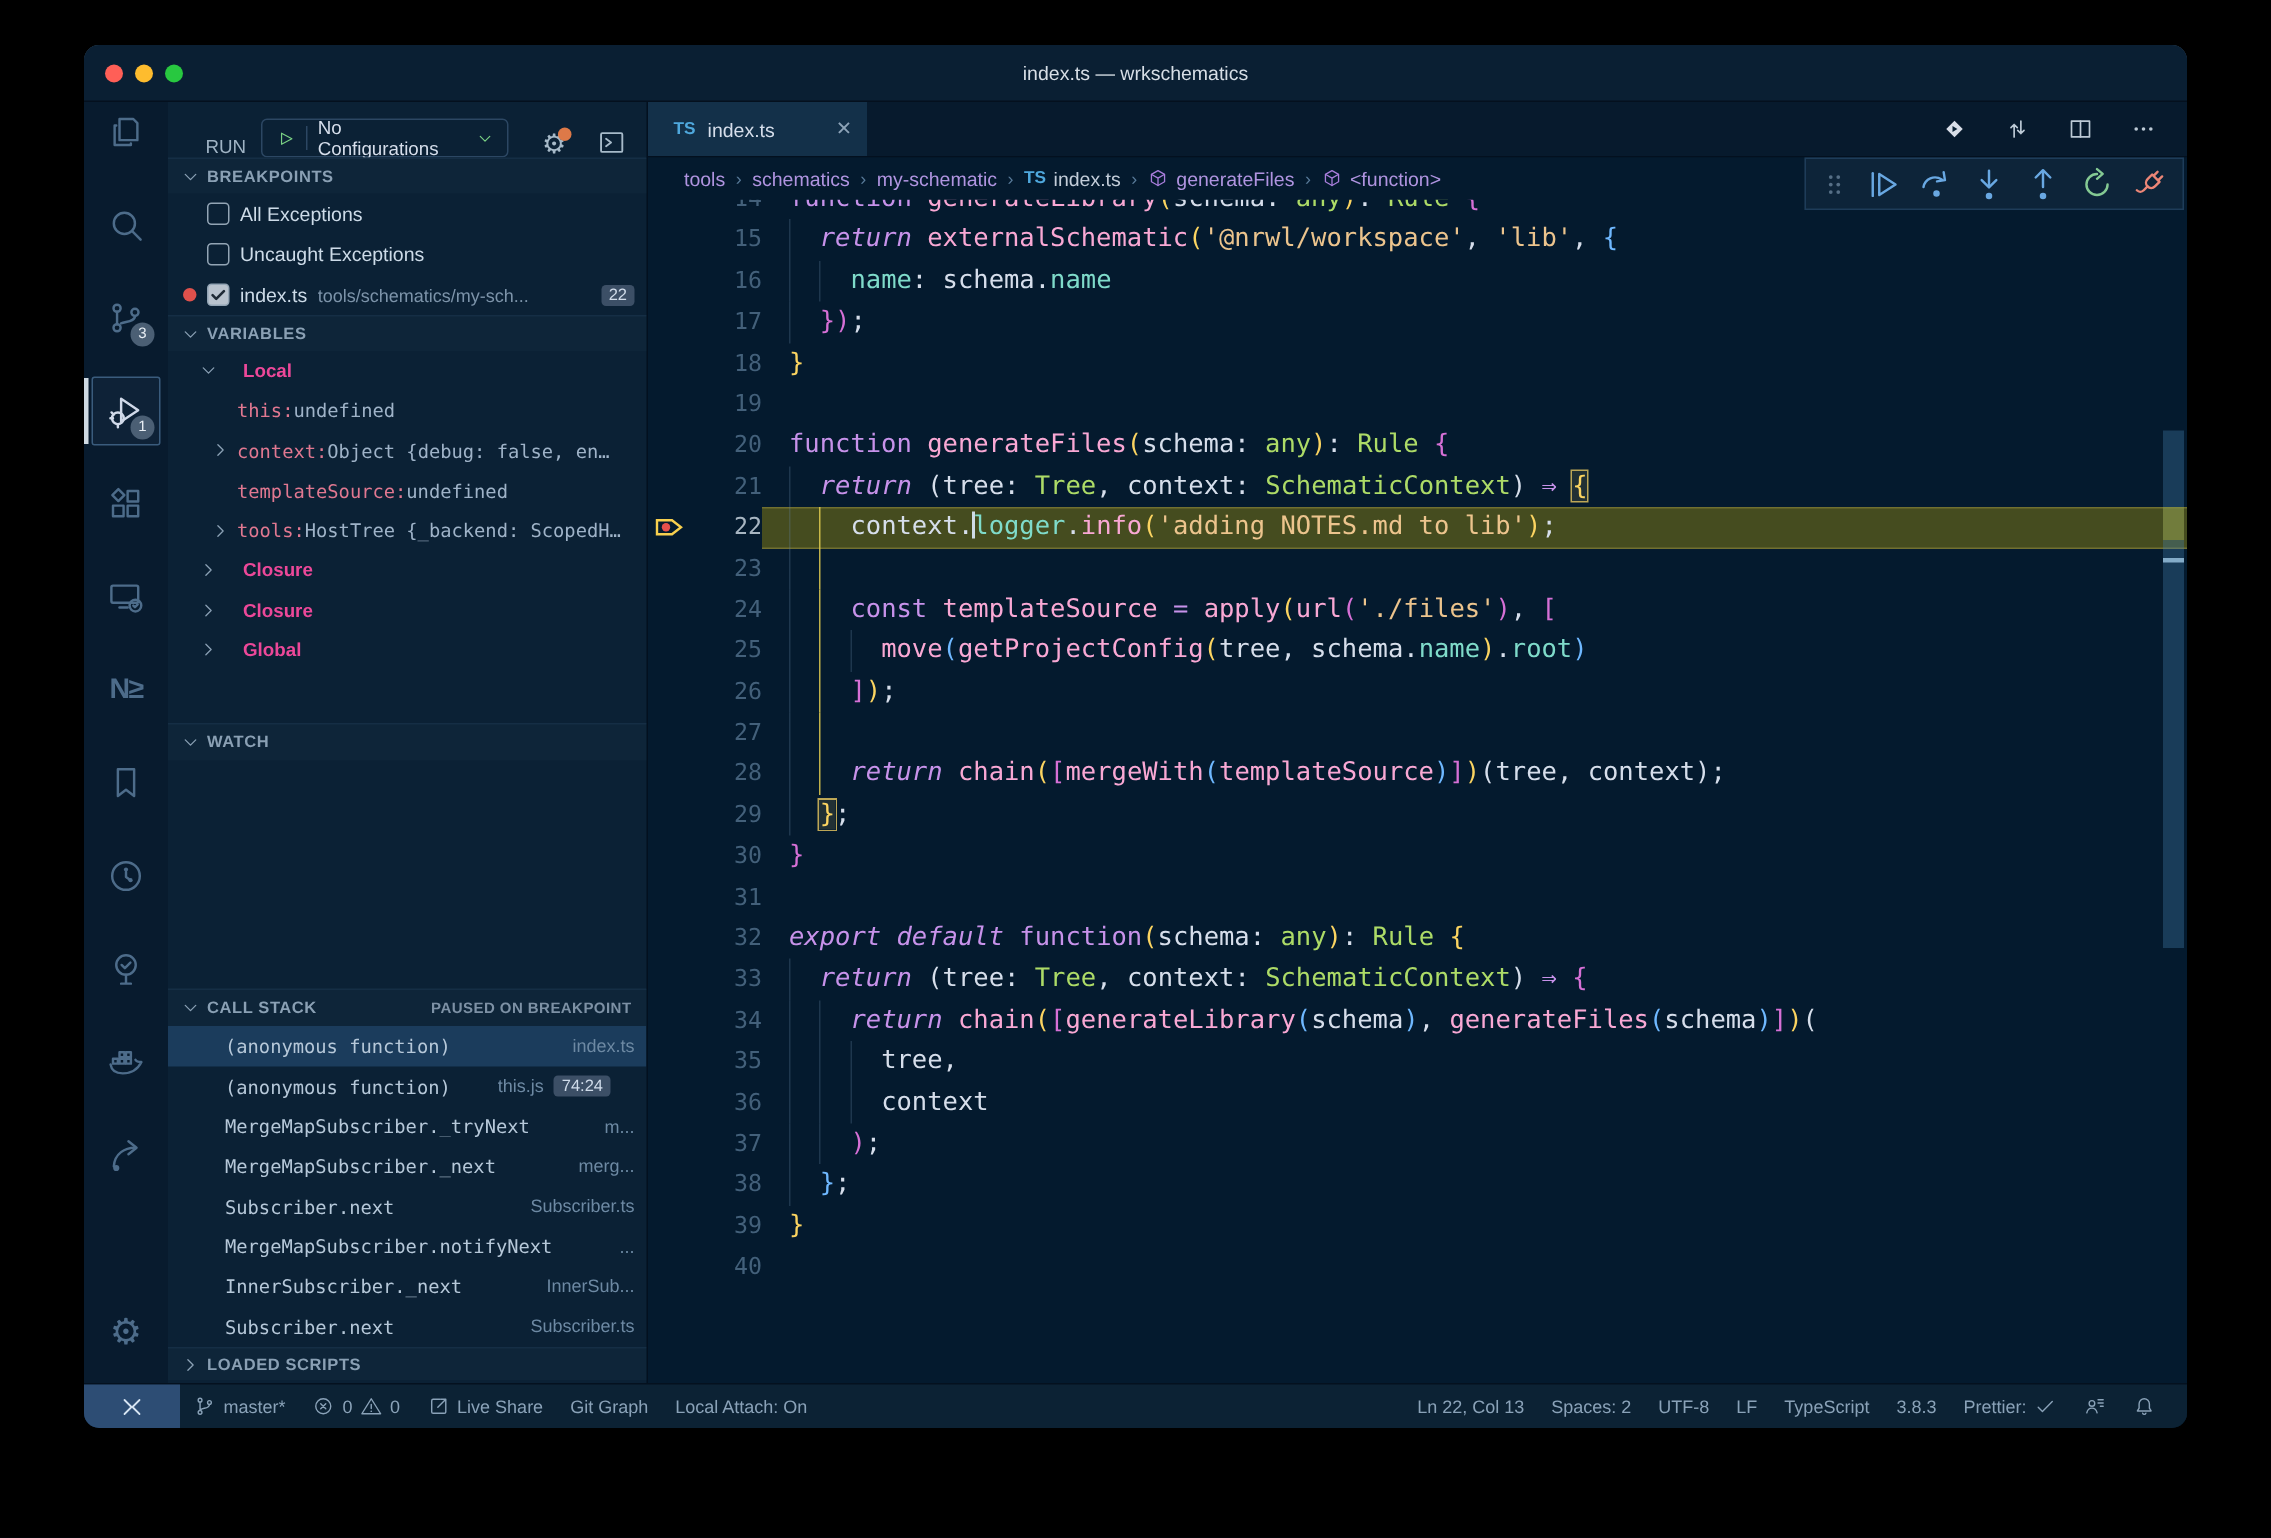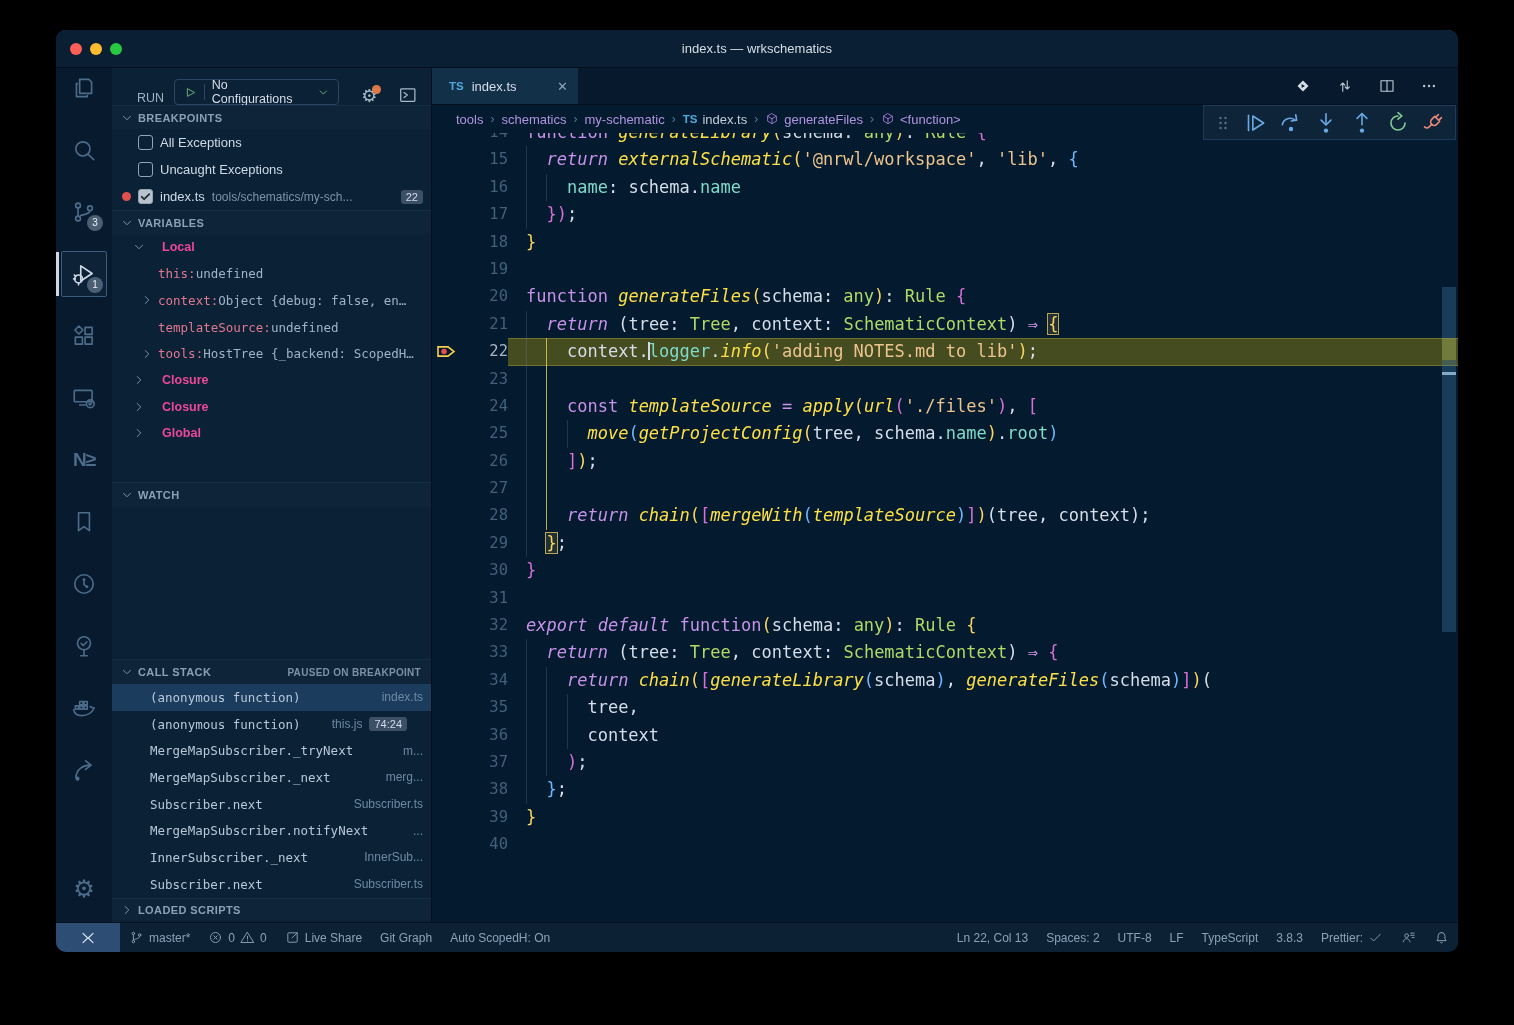--- a/index.html
+++ b/index.html
@@ -96,41 +96,41 @@
   .code-line { display:flex; height:27.4px; white-space:pre; }
   .ln-margin { width:26px; flex:0 0 26px; position:relative; }
   .ln-margin svg { position:absolute; left:4px; top:5px; width:24px; height:17px; }
   .ln-num { width:50px; flex:0 0 50px; text-align:right; color:#43607a; font-size:15.5px; cursor:pointer; }
   .ln-code { flex:1; position:relative; padding-left:18px; cursor:text; }
   .code-line.current .ln-code { background:#454c1f; box-shadow: inset 0 1px 0 rgba(216,197,90,.3), inset 0 -1px 0 rgba(216,197,90,.3); }
   .code-line.current .ln-num { color:#a8b6c2; }
   .guide { position:absolute; top:0; bottom:0; width:1px; background:rgba(99,132,160,.28); }
   .guide.active { background:rgba(226,204,80,.85); }
   .tk-k{color:#c792ea} .tk-ki{color:#c792ea;font-style:italic}
-  .tk-fn{color:#fde047;font-style:italic} .tk-ty{color:#addb67}
+  .tk-fn{color:#f9a8d4;} .tk-ty{color:#addb67}
   .tk-st{color:#ecc48d} .tk-va{color:#d6deeb} .tk-pr{color:#7fdbca}
   .tk-py{color:#fbd461} .tk-pp{color:#d670d6} .tk-pb{color:#6fb8ff} .tk-op{color:#c792ea}
   .tk-bm{color:#fbd461; box-shadow:0 0 0 1px rgba(250,214,100,.75); background:rgba(250,214,100,.12)}
   .caret{display:inline-block;width:2px;height:18px;background:#cfdbe6;vertical-align:-3px;margin:0 -1px}
   
   .debug-toolbar { position:absolute; top:37px; right:2px; width:253px; height:35px; z-index:5;
       background:#0d2439; border:1px solid #1e3c59; display:flex; align-items:center; justify-content:space-around; padding:0 4px; }
   .dt-btn { width:26px; height:26px; cursor:pointer; color:#69a8e2; }
   .dt-btn.grip{ color:#566f86; cursor:grab; width:20px;}
   .dt-btn.green{ color:#84c993; } .dt-btn.red{ color:#ec8677; }
   .dt-btn svg{ width:100%; height:100%; }
   
   .ruler-thumb { position:absolute; right:2px; top:219px; width:14px; height:345px; background:rgba(69,130,180,.33); z-index:2; }
   .ruler-current { position:absolute; right:2px; top:270px; width:14px; height:22px; background:rgba(150,150,45,.55); z-index:2; }
   .ruler-caret { position:absolute; right:2px; top:304px; width:14px; height:2.5px; background:rgba(150,190,220,.85); z-index:2; }
   
   .statusbar { height:30px; flex:0 0 30px; background:#0c2234; display:flex; align-items:center;
                color:#8aa2b8; font-size:12px; border-top:1px solid #04111f; }
   .sb-left, .sb-right { display:flex; align-items:center; height:100%; }
-  .sb-right { margin-left:auto; padding-right:0; }
+  .sb-right { margin-left:auto; padding-right:12px; }
   .sb-item { display:flex; align-items:center; gap:5px; padding:0 9px; height:100%; cursor:pointer; white-space:nowrap; }
   .sb-item .icon { width:15px; height:15px; }
   .sb-remote { background:#2d4d74; color:#d6e4f2; width:64px; justify-content:center; }
   .sb-remote .icon{ width:16px; height:16px; }
   .icon svg { width:100%; height:100%; display:block; }
 </style>
 </head>
 <body>
 
 <div class="stage">
@@ -661,21 +661,21 @@
                 <path d="M13 4.5H6A1.5 1.5 0 0 0 4.5 6v12A1.5 1.5 0 0 0 6 19.5h12a1.5 1.5 0 0 0 1.5-1.5v-7"></path>
                 <path d="M11 13l8.5-8.5M14 4.5h5.5V10"></path>
               </svg>
             </span>
             <span>Live Share</span>
           </div>
           <div class="sb-item">
             <span>Git Graph</span>
           </div>
           <div class="sb-item">
-            <span>Auto ScopedH: On</span>
+            <span>Local Attach: On</span>
           </div>
         </div>
       <div class="sb-right" id="sb-right">
           <div class="sb-item">
             <span>Ln 22, Col 13</span>
           </div>
           <div class="sb-item">
             <span>Spaces: 2</span>
           </div>
           <div class="sb-item">

